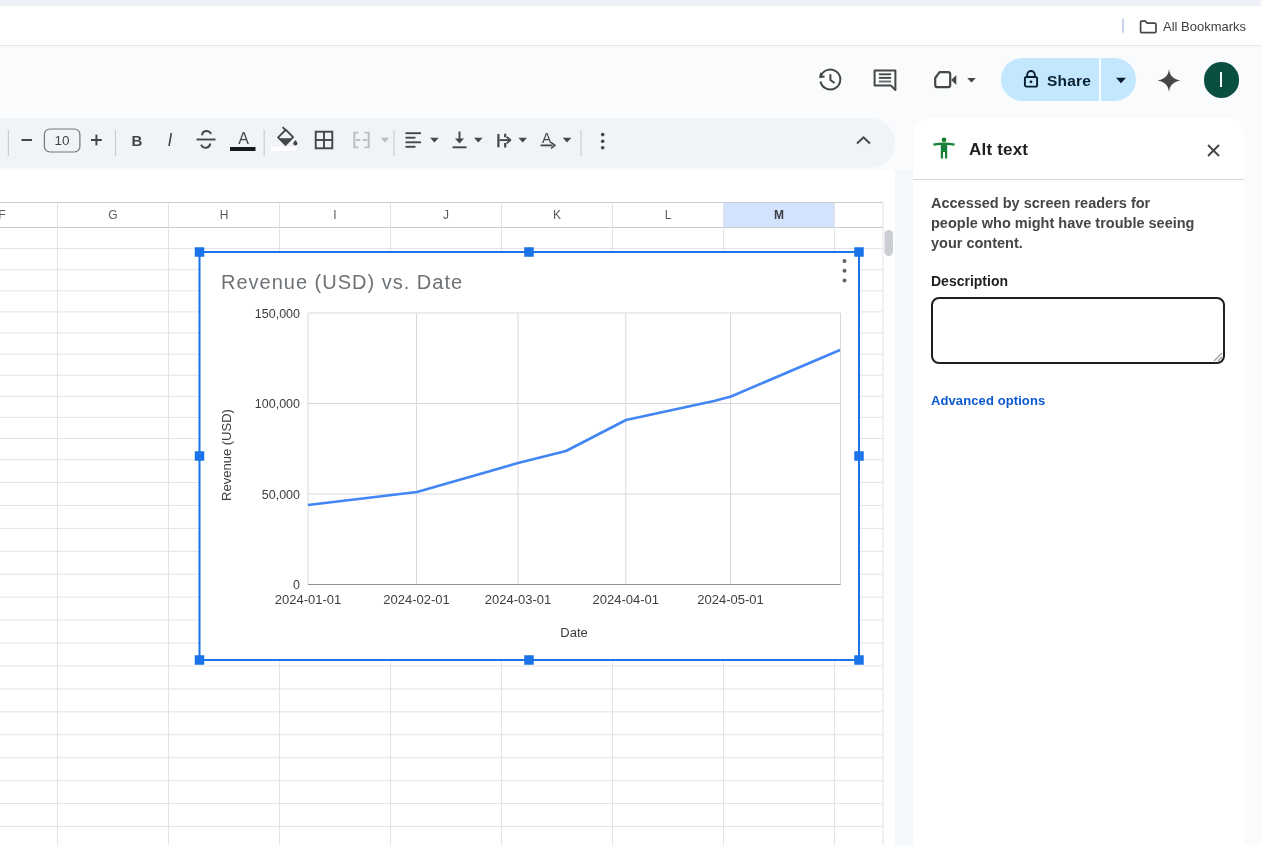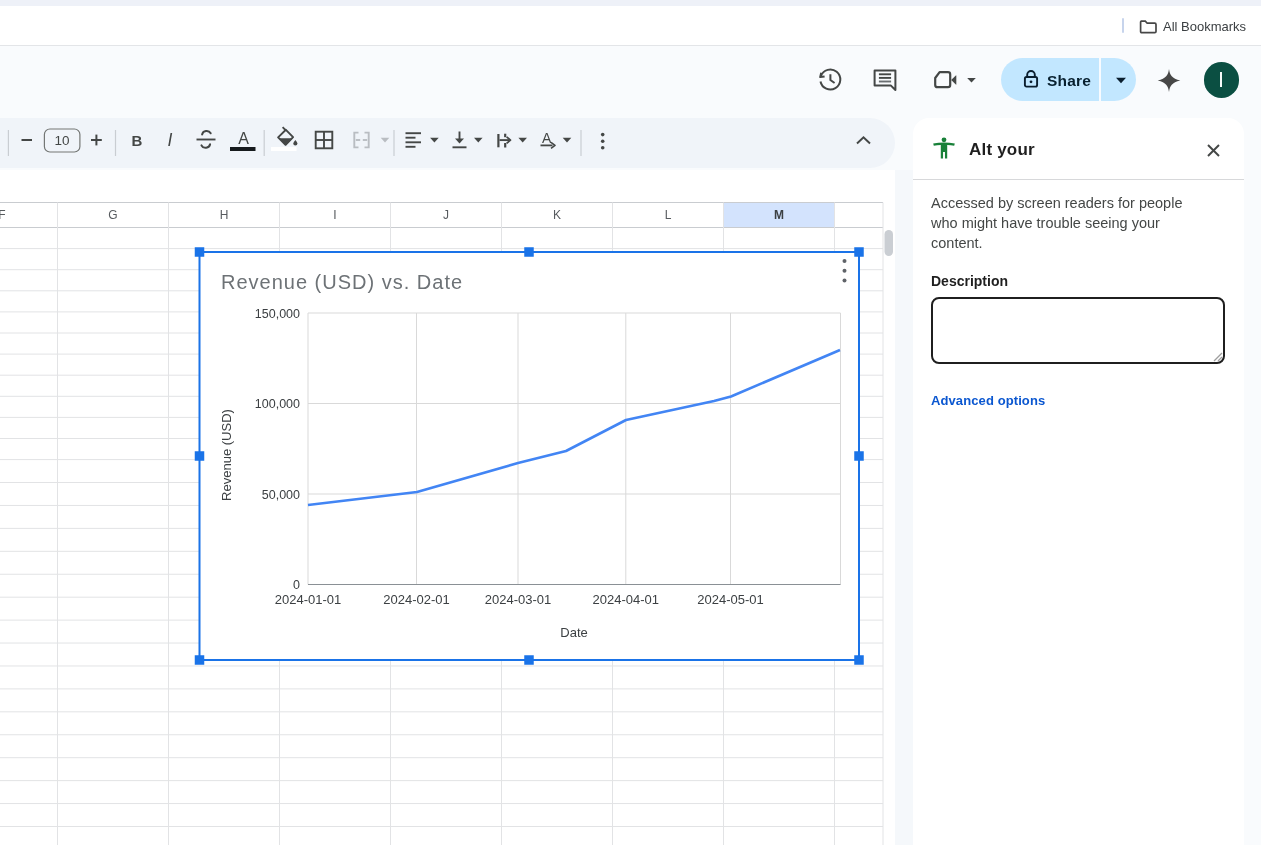--- a/index.html
+++ b/index.html
@@ -254,27 +254,27 @@
     </g>
   </svg>
 
   <div class="abs" style="left:895px;top:170px;width:18px;height:675px;background:#f5f8fb;"></div>
 
   <div class="abs" style="left:913px;top:118px;width:330.5px;height:727px;background:#fff;border-radius:16px 16px 0 0;"></div>
   <svg class="abs" style="left:932px;top:136px;" width="24" height="25" viewBox="0 0 24 24">
     <circle cx="12" cy="3.3" r="2.4" fill="#188038"></circle>
     <path d="M 12 5.95 C 15.6 5.95 19.4 6.3 22.8 7 L 22.2 9.2 C 20 8.75 17.6 8.5 15.2 8.4 V 22 H 12.95 V 15.5 H 11.05 V 22 H 8.8 V 8.4 C 6.4 8.5 4 8.75 1.8 9.2 L 1.2 7 C 4.6 6.3 8.4 5.95 12 5.95 Z" fill="#188038"></path>
   </svg>
-  <div class="abs" style="left:969px;top:140px;width:120px;font-size:17px;font-weight:bold;color:#1f1f1f;letter-spacing:.2px;">Alt your</div>
+  <div class="abs" style="left:969px;top:140px;width:120px;font-size:17px;font-weight:bold;color:#1f1f1f;letter-spacing:.2px;">Alt text</div>
   <svg class="abs" style="left:1207px;top:143.5px;" width="13" height="13" viewBox="0 0 13 13">
     <line x1="1" y1="1" x2="12" y2="12" stroke="#444746" stroke-width="1.9"></line>
     <line x1="12" y1="1" x2="1" y2="12" stroke="#444746" stroke-width="1.9"></line>
   </svg>
   <div class="abs" style="left:913px;top:179px;width:330.5px;height:1px;background:#d7d8da;"></div>
-  <div class="abs" style="left:931px;top:193px;width:268px;font-size:14.5px;line-height:20px;color:#444746;">Accessed by screen readers for people who might have trouble seeing your content.</div>
+  <div class="abs" style="left:931px;top:193px;width:268px;font-size:14.5px;line-height:20px;color:#444746;font-weight:bold;">Accessed by screen readers for people who might have trouble seeing your content.</div>
   <div class="abs" style="left:931px;top:272.5px;font-size:14px;font-weight:bold;color:#1f1f1f;">Description</div>
   <div class="abs" style="left:931px;top:296.5px;width:294px;height:67px;border:2px solid #1f1f1f;border-radius:8px;background:#fff;"></div>
   <svg class="abs" style="left:1213px;top:352px;" width="10" height="10" viewBox="0 0 10 10">
     <line x1="1" y1="9" x2="9" y2="1" stroke="#9e9e9e" stroke-width="1.2"></line>
     <line x1="5" y1="9" x2="9" y2="5" stroke="#9e9e9e" stroke-width="1.2"></line>
   </svg>
   <div class="abs" style="left:931px;top:393px;font-size:13px;font-weight:bold;color:#0b57d0;letter-spacing:.1px;">Advanced options</div>
 
 </div>
 

